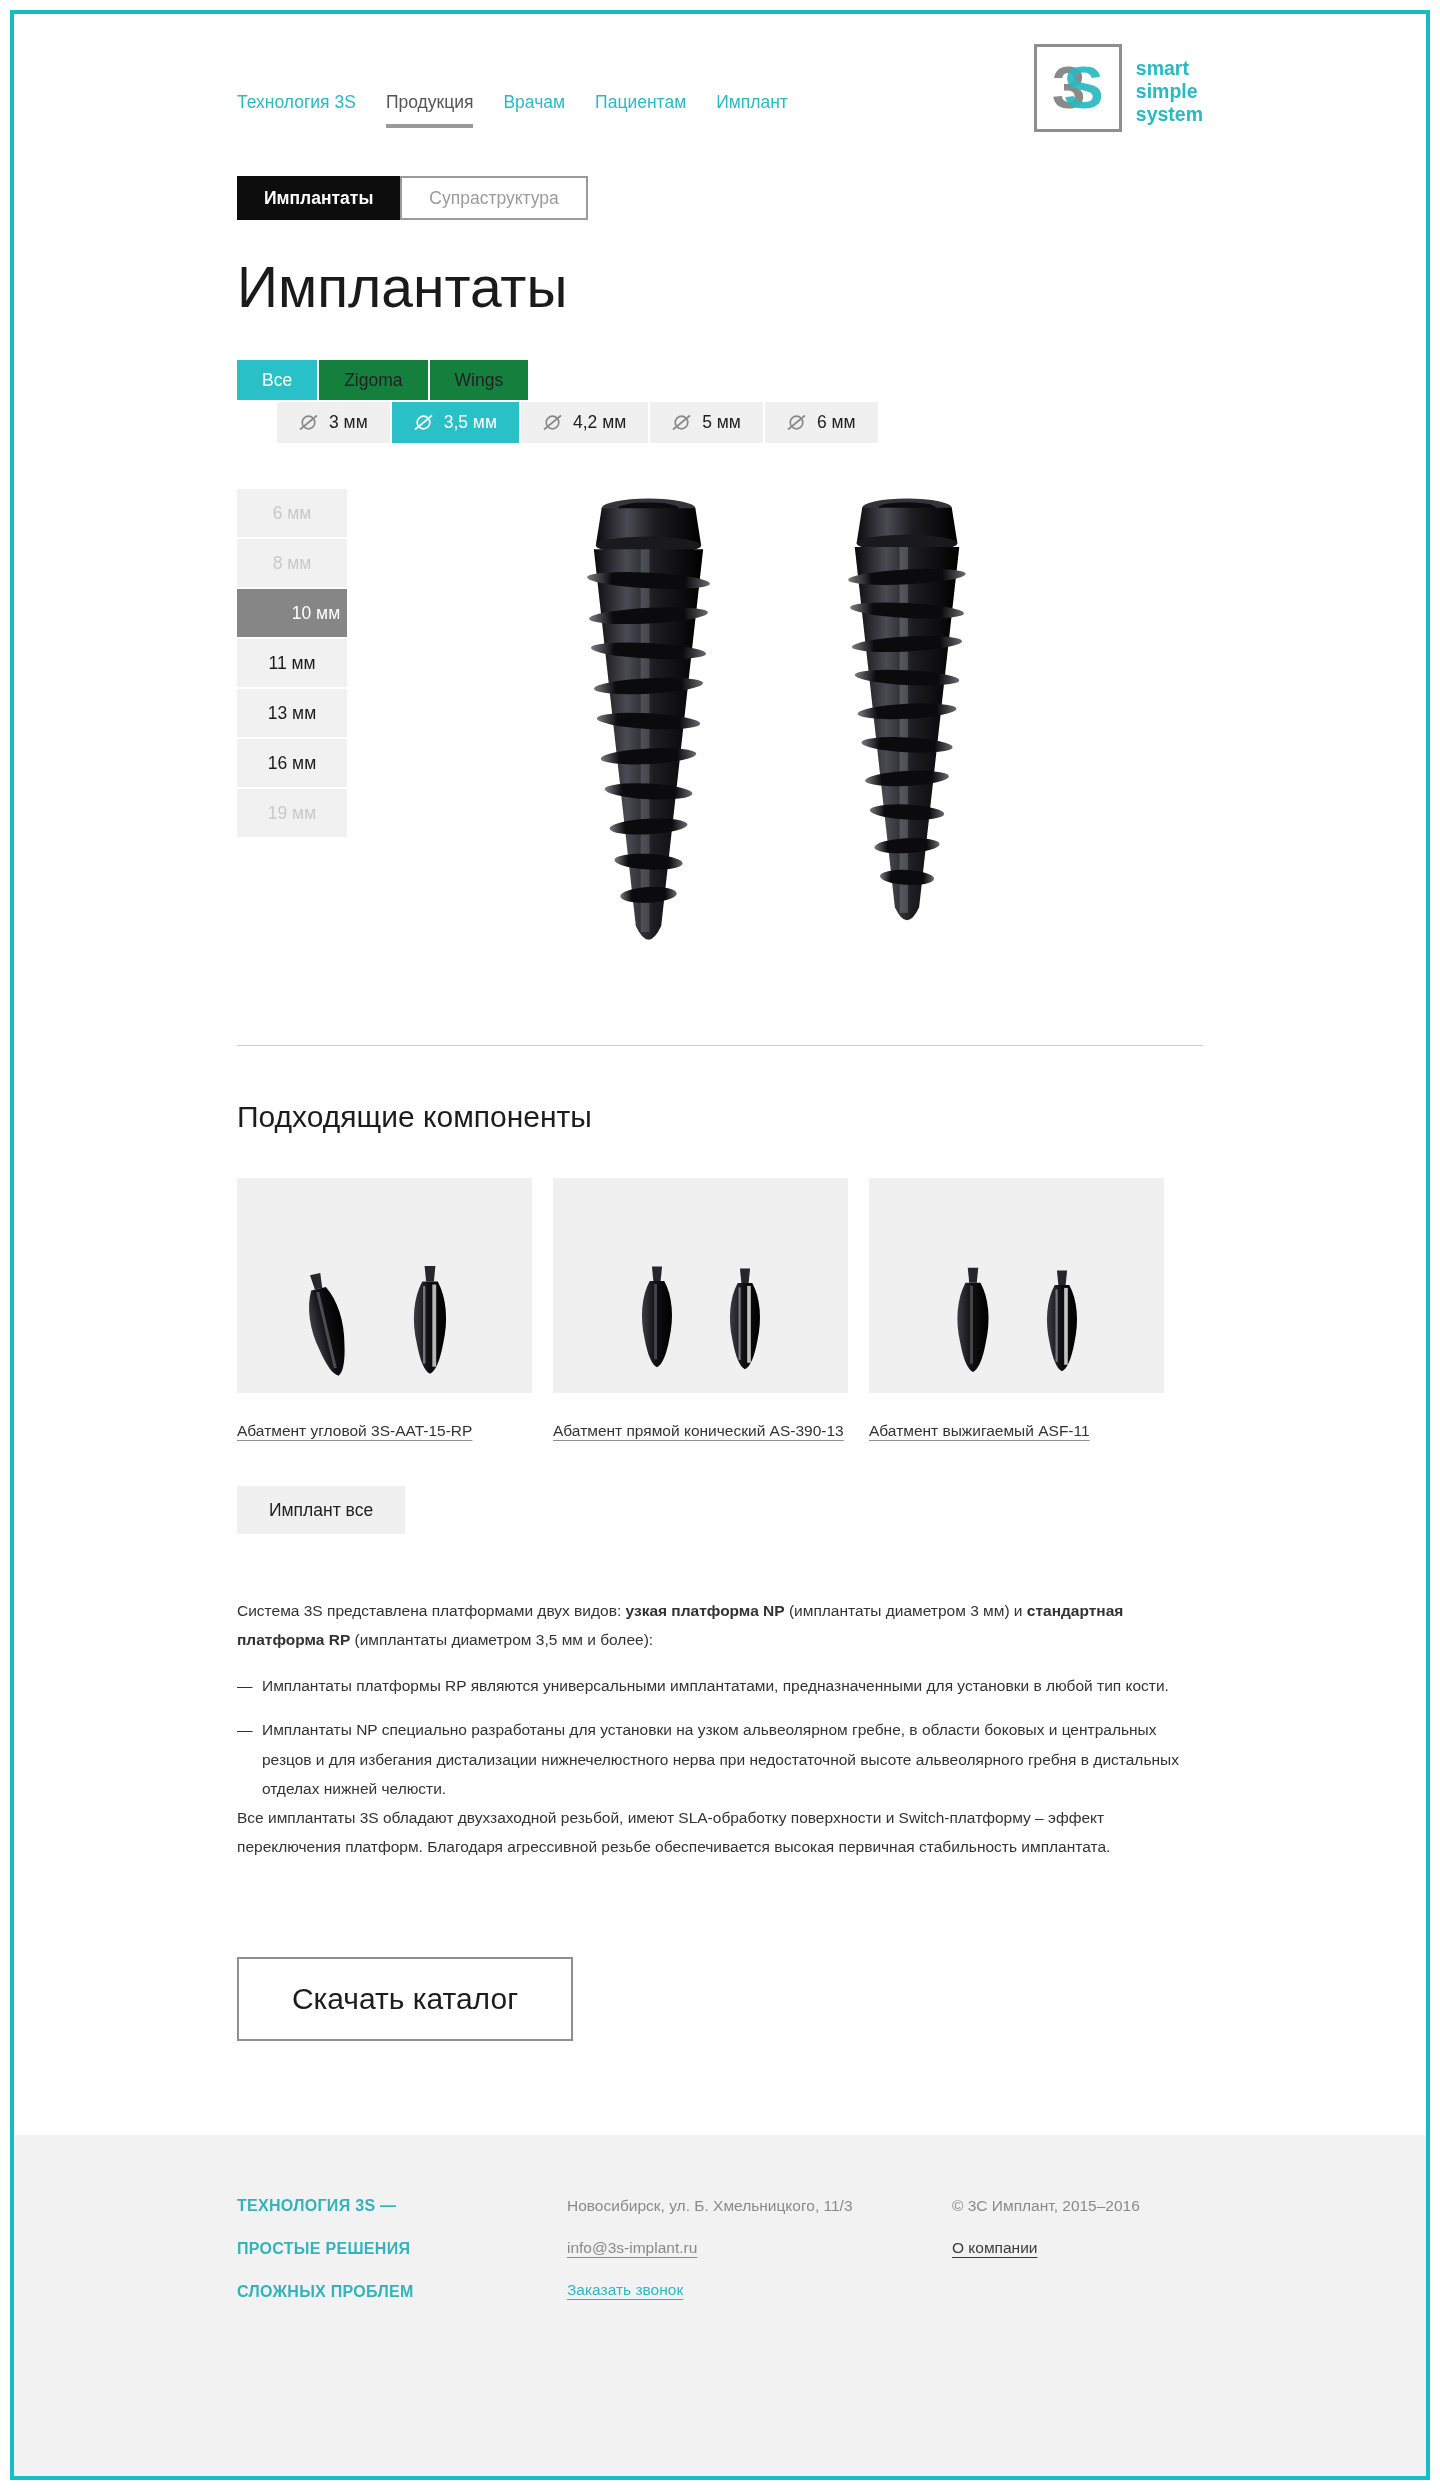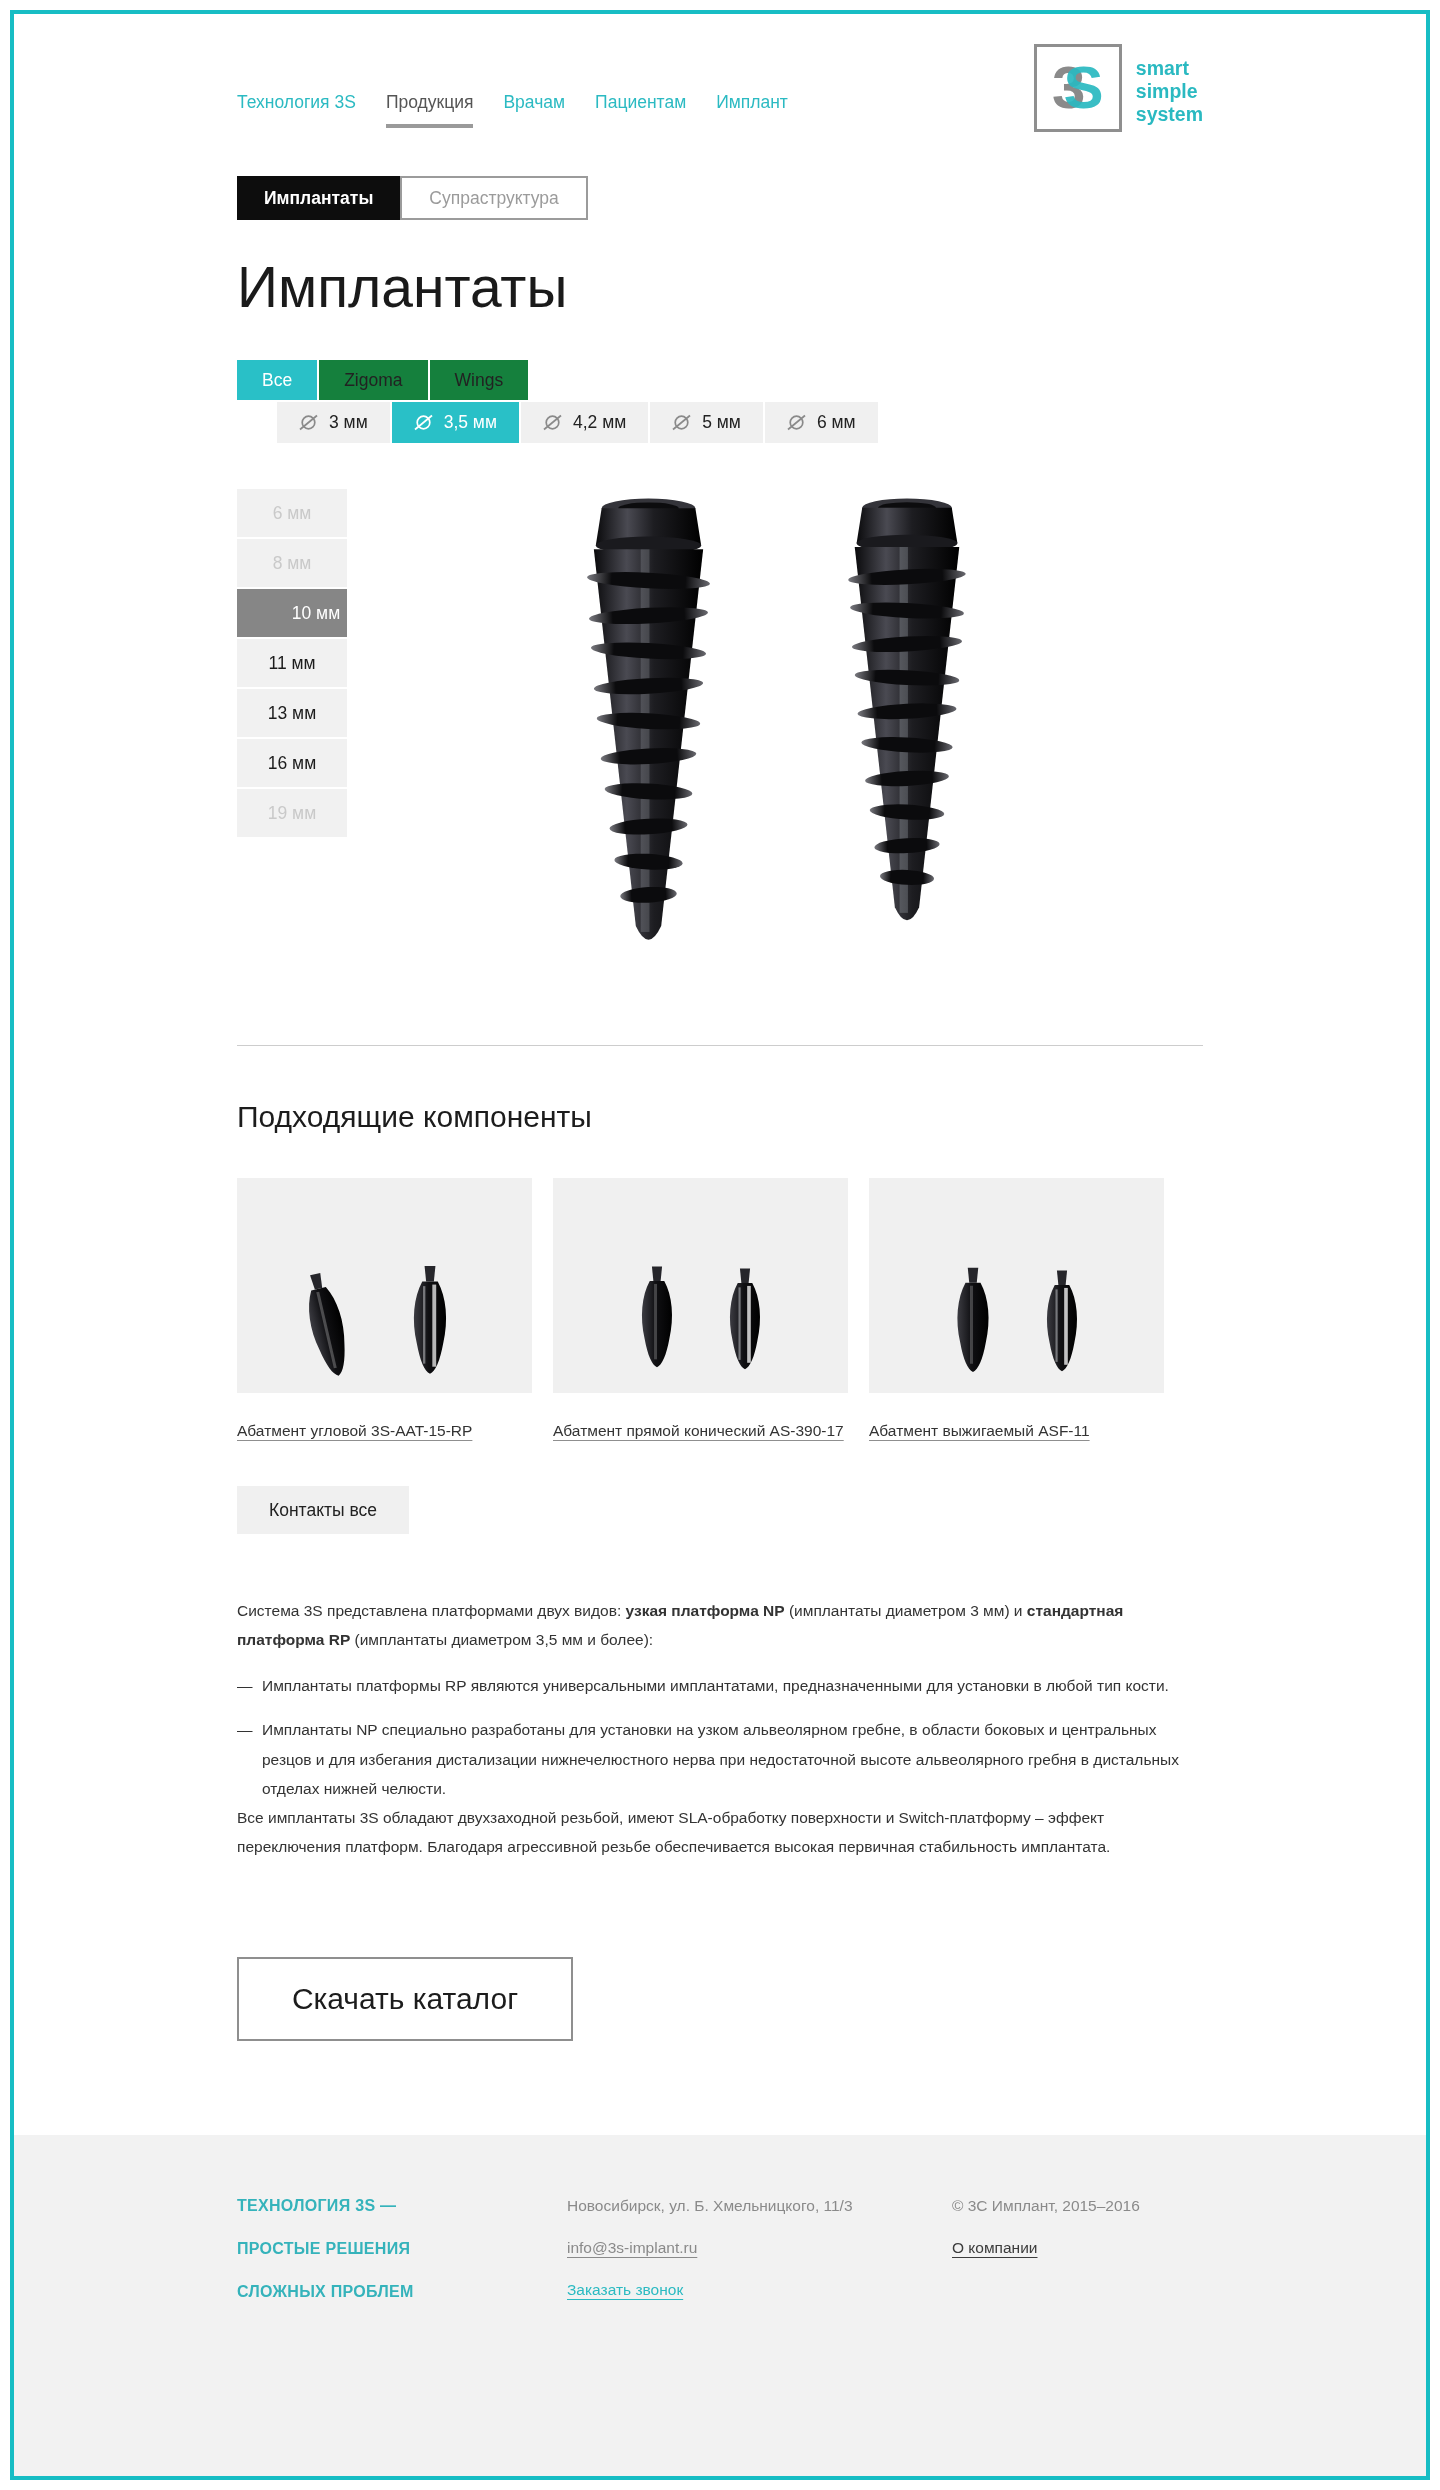--- a/index.html
+++ b/index.html
@@ -277,21 +277,21 @@
             <rect x="36" y="28" width="4" height="104" fill="#fff" opacity="0.22"></rect>
           </svg>
           <svg width="58" height="126" viewBox="0 0 80 150">
             <path d="M33,4 L47,4 L45,24 L35,24 Z" fill="#26262b"></path>
             <path d="M30,24 L50,24 C61,44 64,74 57,104 C53,126 47,140 40,143 C33,140 27,126 23,104 C16,74 19,44 30,24 Z" fill="url(#g-abut)"></path>
             <rect x="43" y="28" width="5" height="106" fill="#fff" opacity="0.75"></rect>
             <rect x="31" y="30" width="3" height="100" fill="#cfd2d6" opacity="0.5"></rect>
           </svg>
         </div>
         <div class="card-title">
-          <a href="#">Абатмент прямой конический AS-390-17</a>
+          <a href="#">Абатмент прямой конический AS-390-13</a>
         </div>
       </div>
 
       <div class="card">
         <div class="card-img">
           <svg width="60" height="124" viewBox="0 0 80 150">
             <path d="M33,4 L47,4 L45,24 L35,24 Z" fill="#26262b"></path>
             <path d="M30,24 L50,24 C61,44 64,74 57,104 C53,126 47,140 40,143 C33,140 27,126 23,104 C16,74 19,44 30,24 Z" fill="url(#g-abut)"></path>
             <rect x="36" y="28" width="4" height="104" fill="#fff" opacity="0.22"></rect>
           </svg>
@@ -301,21 +301,21 @@
             <rect x="43" y="28" width="5" height="106" fill="#fff" opacity="0.75"></rect>
             <rect x="31" y="30" width="3" height="100" fill="#cfd2d6" opacity="0.5"></rect>
           </svg>
         </div>
         <div class="card-title">
           <a href="#">Абатмент выжигаемый ASF-11</a>
         </div>
       </div>
     </div>
 
-    <button class="show-all">Контакты все</button>
+    <button class="show-all">Имплант все</button>
 
     
     <div class="body-text">
       <p class="intro"><span>Система 3S представлена платформами двух видов: </span><b>узкая платформа NP</b><span> (имплантаты диаметром 3 мм) и </span><b>стандартная платформа RP</b><span> (имплантаты диаметром 3,5 мм и более):</span></p>
 
       <div class="bullets">
         <div class="bullet">
           <span class="dash">—</span>
           <span>Имплантаты платформы RP являются универсальными имплантатами, предназначенными для установки в любой тип кости.</span>
         </div>

